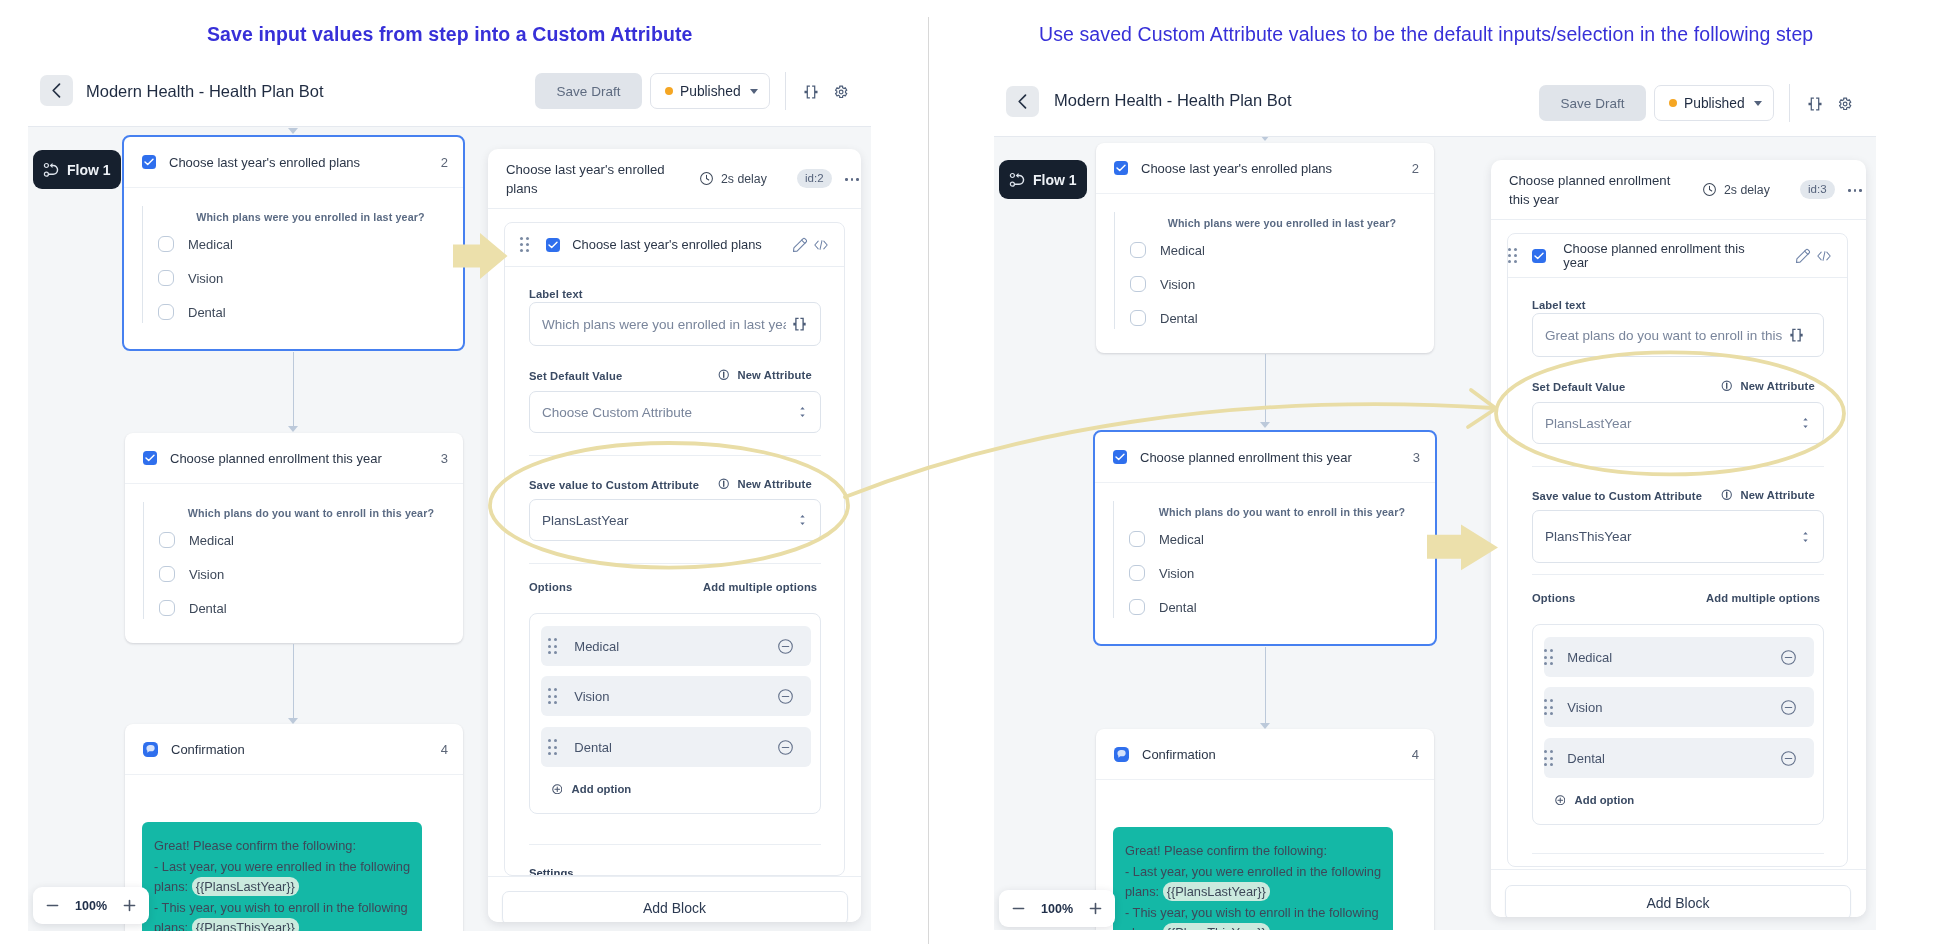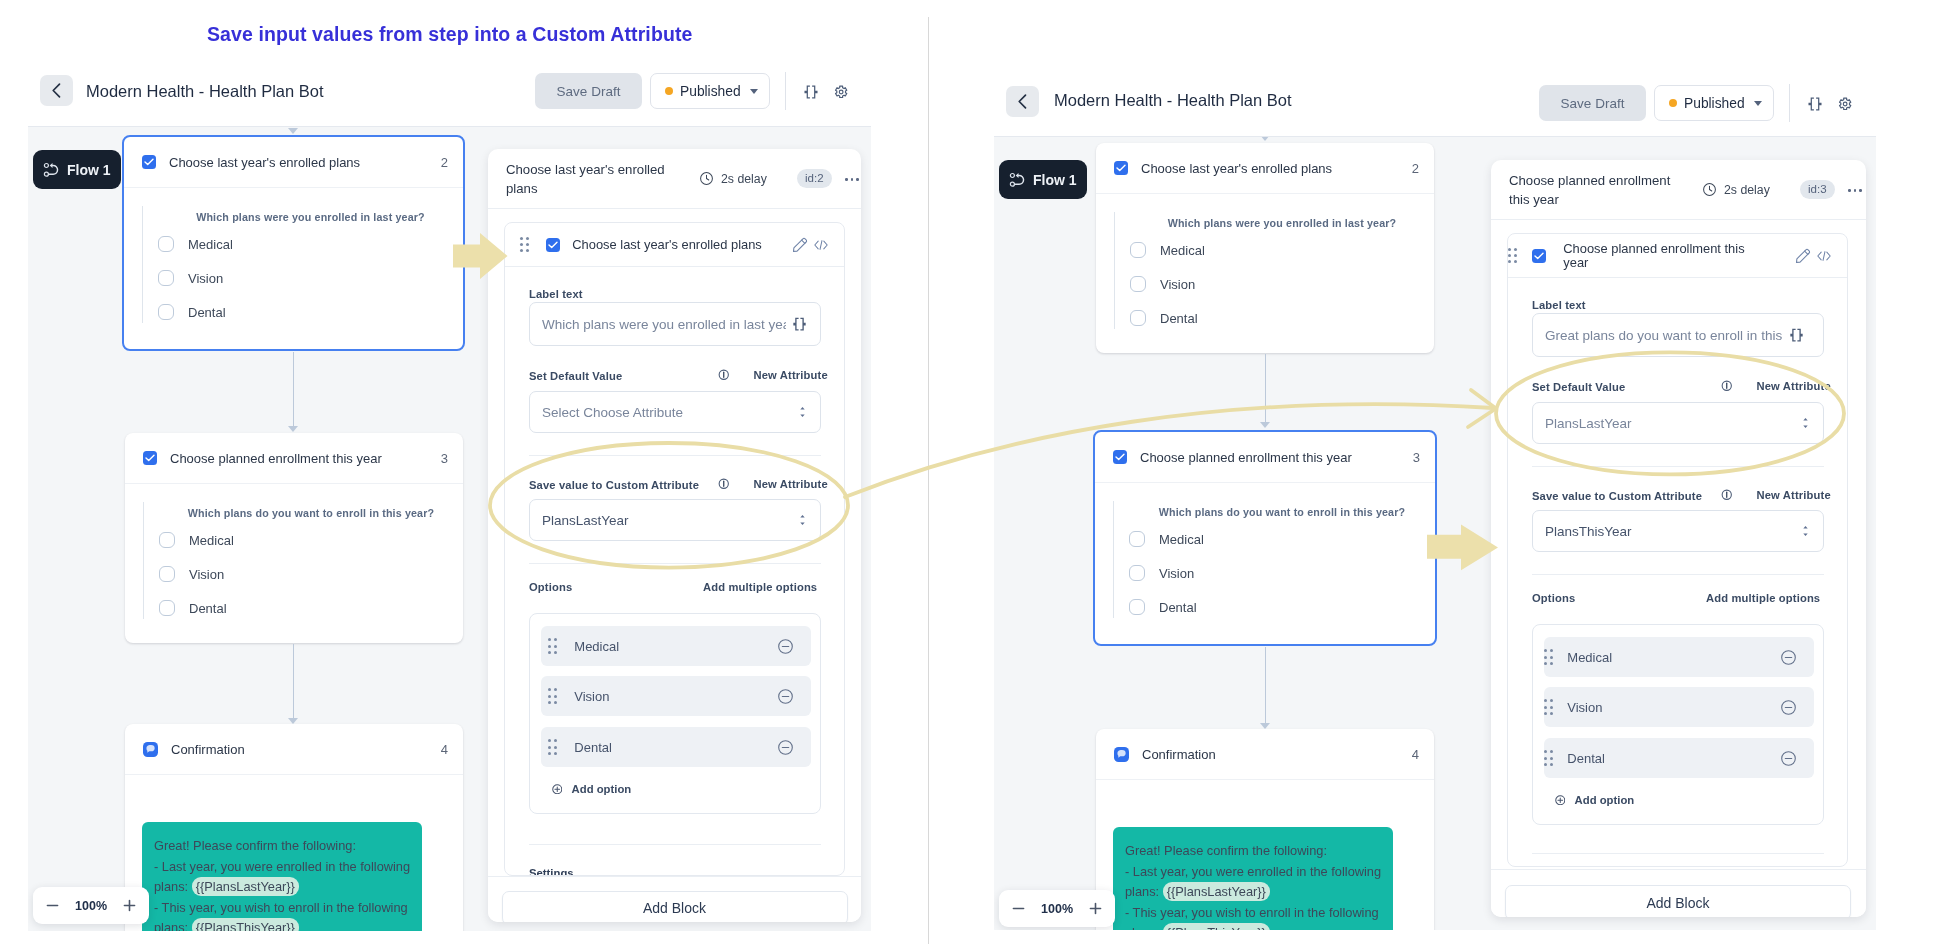--- a/index.html
+++ b/index.html
@@ -69,21 +69,21 @@
   .dots3{position:absolute;display:flex;gap:3px;}
   .dots3 i{width:2.6px;height:2.6px;border-radius:50%;background:#5d6a84;display:block;}
 
   .block{position:absolute;border:1px solid #e6eaf0;border-radius:8px;background:#fff;overflow:hidden;}
   .block-head{position:relative;height:44px;display:flex;align-items:center;border-bottom:1px solid #eaeef3;}
   .block-title{font-size:12.9px;color:#2b3648;line-height:14px;}
   .fieldcap{font-size:11.2px;color:#3a4a63;font-weight:bold;letter-spacing:.15px;white-space:nowrap;}
   .input{position:absolute;border:1px solid #dde3eb;border-radius:7px;background:#fff;display:flex;align-items:center;}
   .input .val{font-size:13.5px;color:#46536b;}
   .input .ph{font-size:13.5px;color:#79859b;}
-  .newattr{position:absolute;display:flex;align-items:center;gap:24px;font-size:11.2px;color:#3a4a63;font-weight:bold;letter-spacing:.15px;white-space:nowrap;}
+  .newattr{position:absolute;display:flex;align-items:center;gap:8px;font-size:11.2px;color:#3a4a63;font-weight:bold;letter-spacing:.15px;white-space:nowrap;}
   .hr{position:absolute;height:1px;background:#eaeef3;}
   .optbox{position:absolute;border:1px solid #e3e8ef;border-radius:8px;}
   .optitem{position:absolute;background:#eef1f5;border-radius:6px;display:flex;align-items:center;}
   .optitem .t{font-size:13px;color:#46536b;}
   .grip{display:grid;grid-template-columns:3px 3px;gap:3.3px;flex:none;}
   .grip i{width:3px;height:3px;border-radius:50%;background:#7b8aa3;display:block;}
   .addopt{position:absolute;display:flex;align-items:center;gap:9.5px;font-size:11.3px;color:#3a4a63;font-weight:bold;}
   .settings{position:absolute;font-size:11.3px;color:#2f3e57;font-weight:bold;}
   .addblockbar{position:absolute;background:#fff;border-top:1px solid #eaeef3;}
   .addblockbtn{position:absolute;border:1px solid #e3e8ef;border-radius:7px;background:#fff;
@@ -324,21 +324,21 @@
 
           <div class="fieldcap" style="position:absolute;left:24px;top:147px;">Set Default Value</div>
           <div class="newattr" style="left:213px;top:146px;">
             <svg width="11.5" height="11.5" viewBox="0 0 14 14" fill="none">
               <circle cx="7" cy="7" r="5.6" stroke="#4a5a75" stroke-width="1.3"></circle>
               <path d="M7 3.9v6.2" stroke="#2d3c55" stroke-width="1.5" stroke-linecap="round"></path>
             </svg>
             <span>New Attribute</span>
           </div>
           <div class="input" style="left:24px;top:168px;width:292px;height:42px;padding:0 15px 0 12px;">
-            <span class="ph" style="flex:1;">Select Choose Attribute</span>
+            <span class="ph" style="flex:1;">Choose Custom Attribute</span>
             <span style="display:flex;">
               <svg width="5" height="12" viewBox="0 0 5 12" fill="none">
                 <path d="M0.3 3.6 2.5 0.9 4.7 3.6 Z" fill="#5f7091"></path>
                 <path d="M0.3 8.4 2.5 11.1 4.7 8.4 Z" fill="#5f7091"></path>
               </svg>
             </span>
           </div>
 
           <div class="hr" style="left:24px;top:232px;width:292px;"></div>
 
@@ -429,20 +429,21 @@
           <div class="settings" style="left:24px;top:644px;">Settings</div>
         </div>
 
         <div class="addblockbar" style="left:0;top:727px;width:373px;height:60px;">
           <div class="addblockbtn" style="left:13.5px;top:14px;width:346px;height:34px;">Add Block</div>
         </div>
       </div>
     </div>
   </div>
 
+  <div class="caption" style="left:1039px;top:23px;">Use saved Custom Attribute values to be the default inputs/selection in the following step</div>
 
   <div class="app" style="left:994px;top:70px;width:882px;height:860px;">
     <div class="appheader">
       <div class="backbtn" style="left:12px;top:16px;">
         <svg width="15" height="17" viewBox="0 0 15 17" fill="none">
           <path d="M10.5 2.2 L4.2 8.5 L10.5 14.8" stroke="#243044" stroke-width="1.7" stroke-linecap="round" stroke-linejoin="round"></path>
         </svg>
       </div>
       <div class="apptitle" style="left:60px;top:21px;">
         <b>Modern Health</b>
@@ -662,21 +663,21 @@
           <div class="hr" style="left:24px;top:232px;width:292px;"></div>
 
           <div class="fieldcap" style="position:absolute;left:24px;top:256px;">Save value to Custom Attribute</div>
           <div class="newattr" style="left:213px;top:255px;">
             <svg width="11.5" height="11.5" viewBox="0 0 14 14" fill="none">
               <circle cx="7" cy="7" r="5.6" stroke="#4a5a75" stroke-width="1.3"></circle>
               <path d="M7 3.9v6.2" stroke="#2d3c55" stroke-width="1.5" stroke-linecap="round"></path>
             </svg>
             <span>New Attribute</span>
           </div>
-          <div class="input" style="left:24px;top:276px;width:292px;height:42px;padding:0 15px 0 12px;">
+          <div class="input" style="left:24px;top:276px;width:292px;height:53px;padding:0 15px 0 12px;">
             <span class="val" style="flex:1;">PlansThisYear</span>
             <span style="display:flex;">
               <svg width="5" height="12" viewBox="0 0 5 12" fill="none">
                 <path d="M0.3 3.6 2.5 0.9 4.7 3.6 Z" fill="#5f7091"></path>
                 <path d="M0.3 8.4 2.5 11.1 4.7 8.4 Z" fill="#5f7091"></path>
               </svg>
             </span>
           </div>
 
           <div class="hr" style="left:24px;top:340px;width:292px;"></div>

